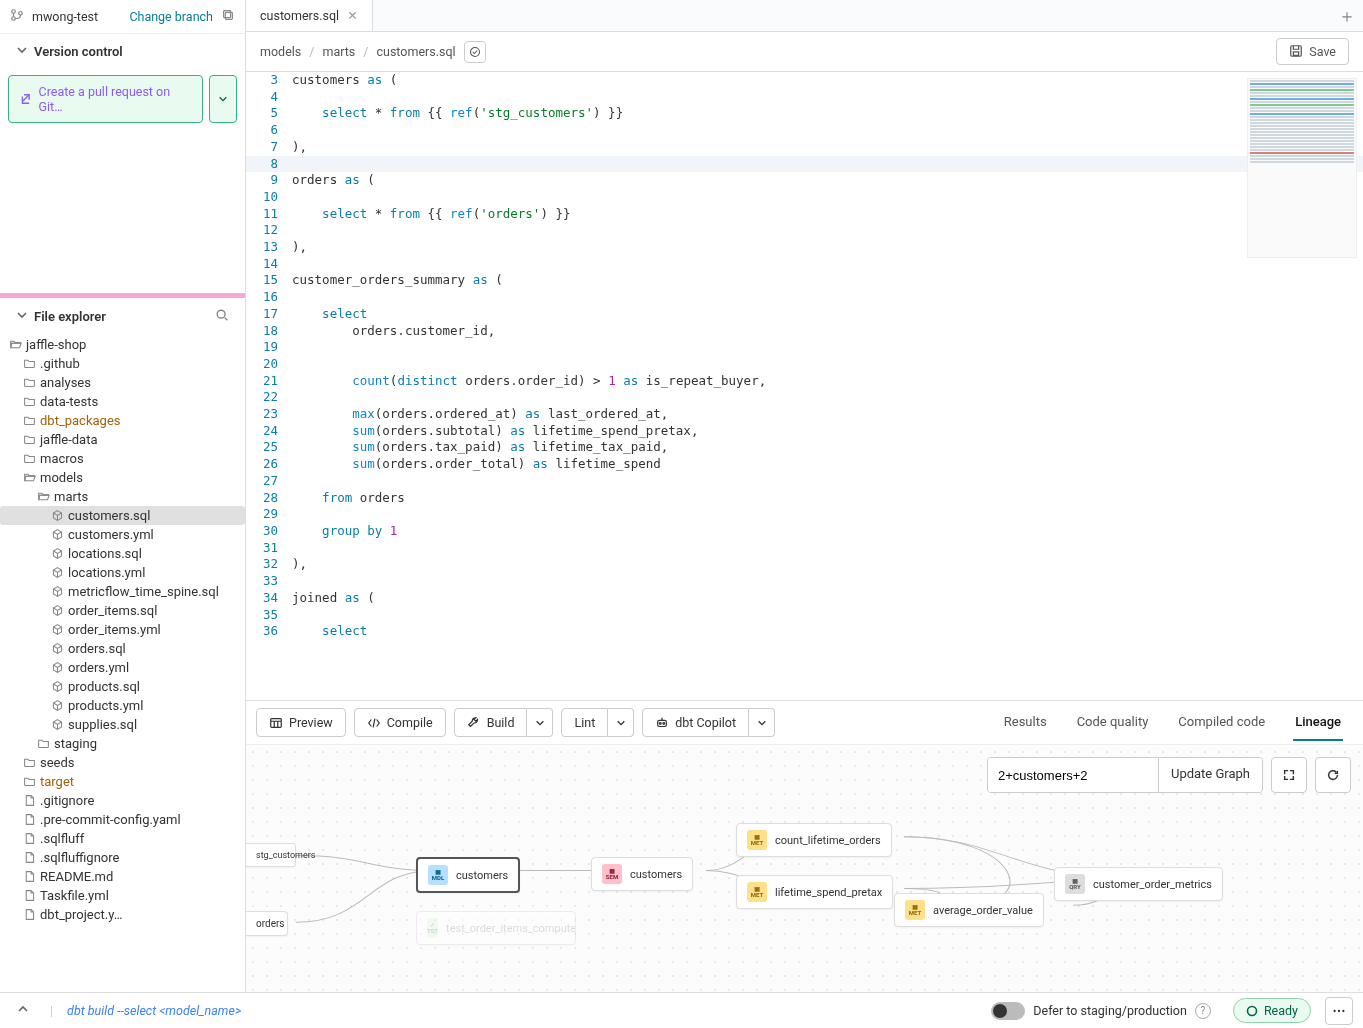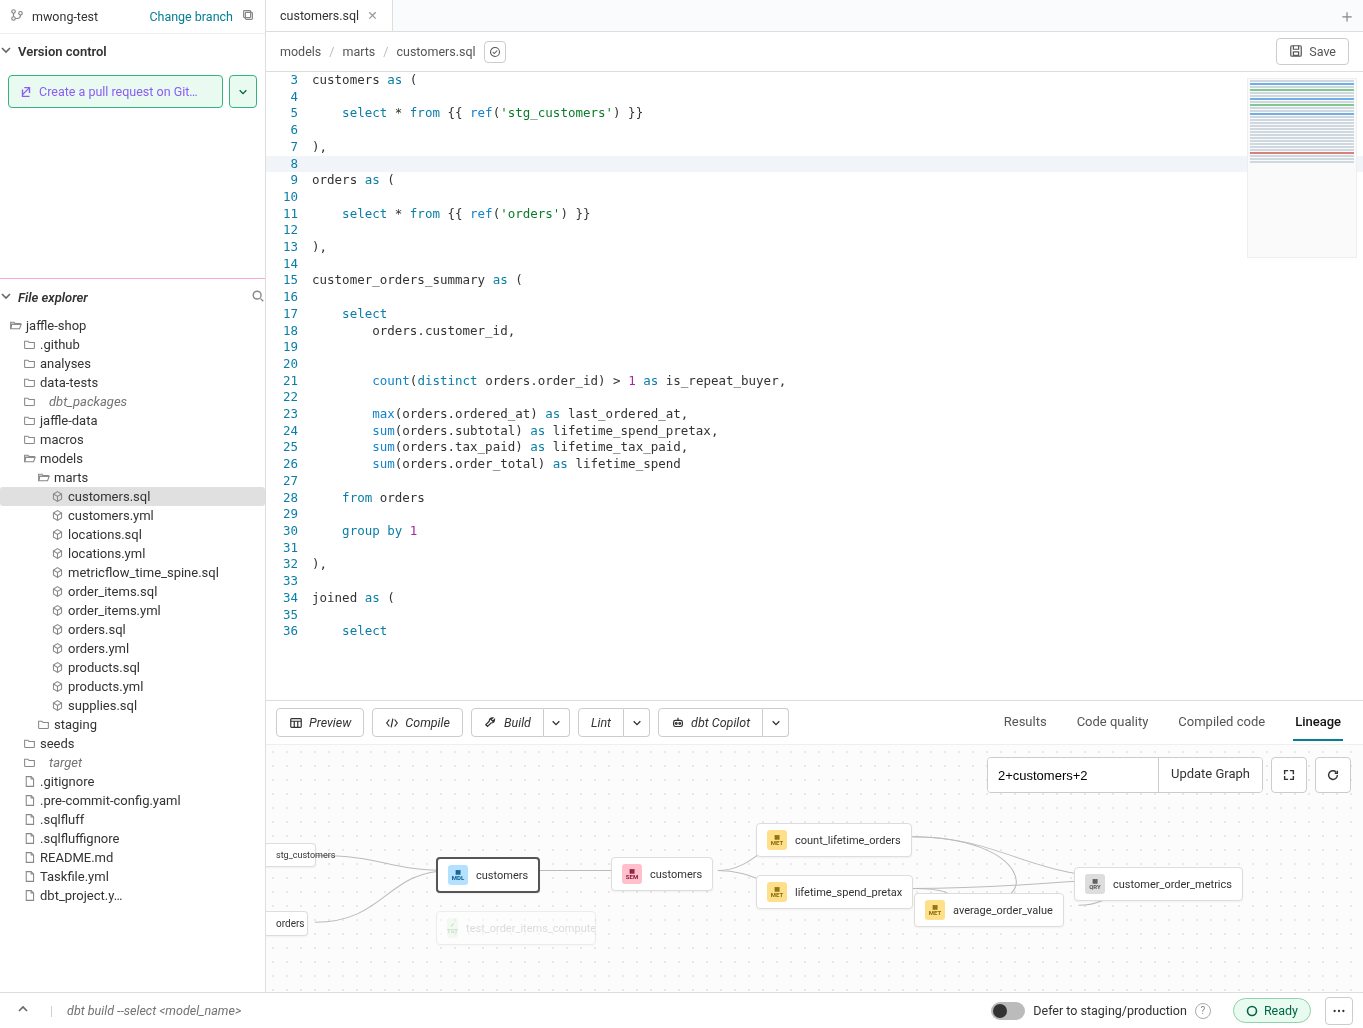--- a/index.html
+++ b/index.html
@@ -1,41 +1,41 @@
 <!DOCTYPE html>
 <html><head>
 <meta charset="utf-8">
 <style>
   * { box-sizing: border-box; margin: 0; padding: 0; }
   html, body { height: 100%; font-family: -apple-system, BlinkMacSystemFont, "Segoe UI", Roboto, sans-serif; font-size: 13px; color: #333; overflow: hidden; }
   body { display: flex; flex-direction: column; }
   .main-area { display: flex; flex: 1; overflow: hidden; }
 
   
-  .sidebar { width: 266px; border-right: 1px solid #ddd; display: flex; flex-direction: column; background: #fff; overflow: hidden; }
+  .sidebar { width: 246px; border-right: 1px solid #ddd; display: flex; flex-direction: column; background: #fff; overflow: hidden; }
   .branch-bar { display: flex; align-items: center; padding: 8px 10px; border-bottom: 1px solid #eee; gap: 8px; }
   .branch-icon { color: #888; }
   .branch-name { flex: 1; font-size: 12.5px; }
   .change-branch { color: #047D95; font-size: 12.5px; cursor: pointer; }
   .copy-icon { color: #888; cursor: pointer; }
 
-  .section-header { display: flex; align-items: center; padding: 10px 0; font-weight: 600; gap: 6px; }
+  .section-header { display: flex; align-items: center; padding: 10px 16px; font-weight: 600; gap: 6px; }
   .section-header .chev { color: #666; }
   .section-header .spacer { flex:1; }
   .search-icon { color: #888; }
 
   .pr-box { display:flex; gap:6px; margin: 6px 8px 10px 8px; }
   .pr-btn { flex:1; display:flex; align-items:center; gap:6px; background: #E9FBF0; border:1px solid #35B37E; border-radius:4px; padding:8px 10px; color:#8b5cf6; cursor:pointer; font-size:12.5px; }
   .pr-drop { width:28px; background:#E9FBF0; border:1px solid #35B37E; border-radius:4px; display:flex; align-items:center; justify-content:center; color:#006644; cursor:pointer; }
 
   .file-tree { flex:1; overflow-y:auto; font-size:13px; padding-bottom:8px; }
   .tree-row { display:flex; align-items:center; gap:4px; padding:2px 0 2px 0; cursor:pointer; white-space:nowrap; }
   .tree-row.selected { background:#E0E0E0; border-radius:3px; }
   .tree-row .glyph { color:#888; width:14px; display:inline-flex; justify-content:center; }
-  .tree-row .italic { font-style:italic; color:#737373;margin-left:9px; }
+  .tree-row .italic { color:#a16207; }
   .depth-0 { padding-left:8px; }
   .depth-1 { padding-left:22px; }
   .depth-2 { padding-left:36px; }
   .depth-3 { padding-left:50px; }
 
   
   .editor-area { flex:1; display:flex; flex-direction:column; overflow:hidden; background:#fff; }
   .tabs-row { display:flex; align-items:stretch; height:32px; border-bottom:1px solid #ddd; background:#fafbfc; }
   .tab { display:flex; align-items:center; gap:8px; padding:0 14px; border-right:1px solid #ddd; background:#fff; font-size:12.5px; }
   .tab .close { color:#999; cursor:pointer; }
@@ -62,21 +62,21 @@
 
   .minimap { position:absolute; top:6px; right:6px; width:110px; height:180px; background:#fafafa; border:1px solid #eee; overflow:hidden; }
   .minimap .mline { height:2px; margin:1px 2px; background:#cfd7df; }
   .minimap .mline.kw { background:#72aee6; }
   .minimap .mline.str { background:#7ec98f; }
   .minimap .mline.red { background:#d4807b; }
 
   
   .bottom-panel { height:292px; border-top:1px solid #ddd; display:flex; flex-direction:column; }
   .bp-toolbar { display:flex; align-items:center; height:44px; padding:0 10px; gap:8px; border-bottom:1px solid #eee; }
-  .tool-btn { display:flex; align-items:center; gap:6px; border:1px solid #ccc; border-radius:4px; padding:6px 12px; background:#fff; cursor:pointer; font-size:12.5px;font-style:italic; }
+  .tool-btn { display:flex; align-items:center; gap:6px; border:1px solid #ccc; border-radius:4px; padding:6px 12px; background:#fff; cursor:pointer; font-size:12.5px; }
   .tool-group { display:flex; }
   .tool-group .tool-btn:first-child { border-top-right-radius:0; border-bottom-right-radius:0; }
   .tool-group .drop { width:26px; border-top-left-radius:0; border-bottom-left-radius:0; border-left:none; justify-content:center; padding:6px 0; }
   .bp-tabs { margin-left:auto; display:flex; gap:26px; padding-right:10px; }
   .bp-tab { padding:10px 2px; cursor:pointer; color:#555; }
   .bp-tab.active { border-bottom:2px solid #047D95; color:#111; font-weight:500; }
 
   .lineage-area { flex:1; position:relative; background:#fcfcfc;
     background-image: radial-gradient(circle, #e8e8e8 1px, transparent 1px);
     background-size: 14px 14px; }
@@ -99,21 +99,21 @@
   .node.dim .badge { opacity:0.5; }
   .node.trunc { max-width:160px; white-space:nowrap; overflow:hidden; text-overflow:ellipsis; }
   .node.half { border-top-left-radius:0; border-bottom-left-radius:0; border-left:none;align-items:flex-end; }
 
   svg.edges { position:absolute; inset:0; width:100%; height:100%; pointer-events:none; }
   svg.edges path { stroke:#bbb; stroke-width:1; fill:none; }
 
   
   .status-bar { height:36px; border-top:1px solid #ddd; display:flex; align-items:center; padding:0 10px; gap:14px; font-size:12.5px; background:#fff; }
   .status-bar .chev-up { color:#666; cursor:pointer; padding:4px 6px; border:1px solid transparent; }
-  .status-bar .cmd { color:#737373; font-style:italic; }
+  .status-bar .cmd { color:#3b82f6; font-style:italic; }
   .status-bar .spacer { flex:1; }
   .toggle { width:34px; height:18px; border-radius:10px; background:#bbb; position:relative; cursor:pointer; }
   .toggle.off::after { content:""; position:absolute; top:2px; left:2px; width:14px; height:14px; border-radius:50%; background:#333; }
   .defer { display:flex; align-items:center; gap:8px; padding:4px 8px; border-radius:4px; }
   .help-circle { width:16px; height:16px; border:1px solid #aaa; border-radius:50%; display:inline-flex; align-items:center; justify-content:center; font-size:10px; color:#888; }
   .ready-pill { display:flex; align-items:center; gap:6px; background:#E9FBF0; border:1px solid #8fd2ab; border-radius:14px; padding:4px 12px; color:#006644; }
   .dots-btn { width:28px; height:28px; border:1px solid #ccc; border-radius:4px; display:flex; align-items:center; justify-content:center; cursor:pointer; }
 </style>
 </head>
 <body>
@@ -160,21 +160,21 @@
       </div>
       <div class="pr-drop">
         <svg width="10" height="10" viewBox="0 0 12 12">
             <path d="M2 4l4 4 4-4" stroke="currentColor" fill="none" stroke-width="1.6"></path>
           </svg>
       </div>
     </div>
 
     <div style="flex-shrink:0; height:160px;"></div>
 
-    <div class="section-header" style="border-top:1px solid #f9a8d4;font-style:italic;">
+    <div class="section-header" style="border-top:5px solid #f9a8d4;">
       <span class="chev">
         <svg width="12" height="12" viewBox="0 0 12 12">
             <path d="M2 4l4 4 4-4" stroke="currentColor" fill="none" stroke-width="1.6"></path>
           </svg>
       </span>
       <span>File explorer</span>
       <span class="spacer"></span>
       <span class="search-icon">
         <svg width="14" height="14" viewBox="0 0 16 16" fill="none" stroke="currentColor" stroke-width="1.6">
             <circle cx="7" cy="7" r="4.5"></circle>

